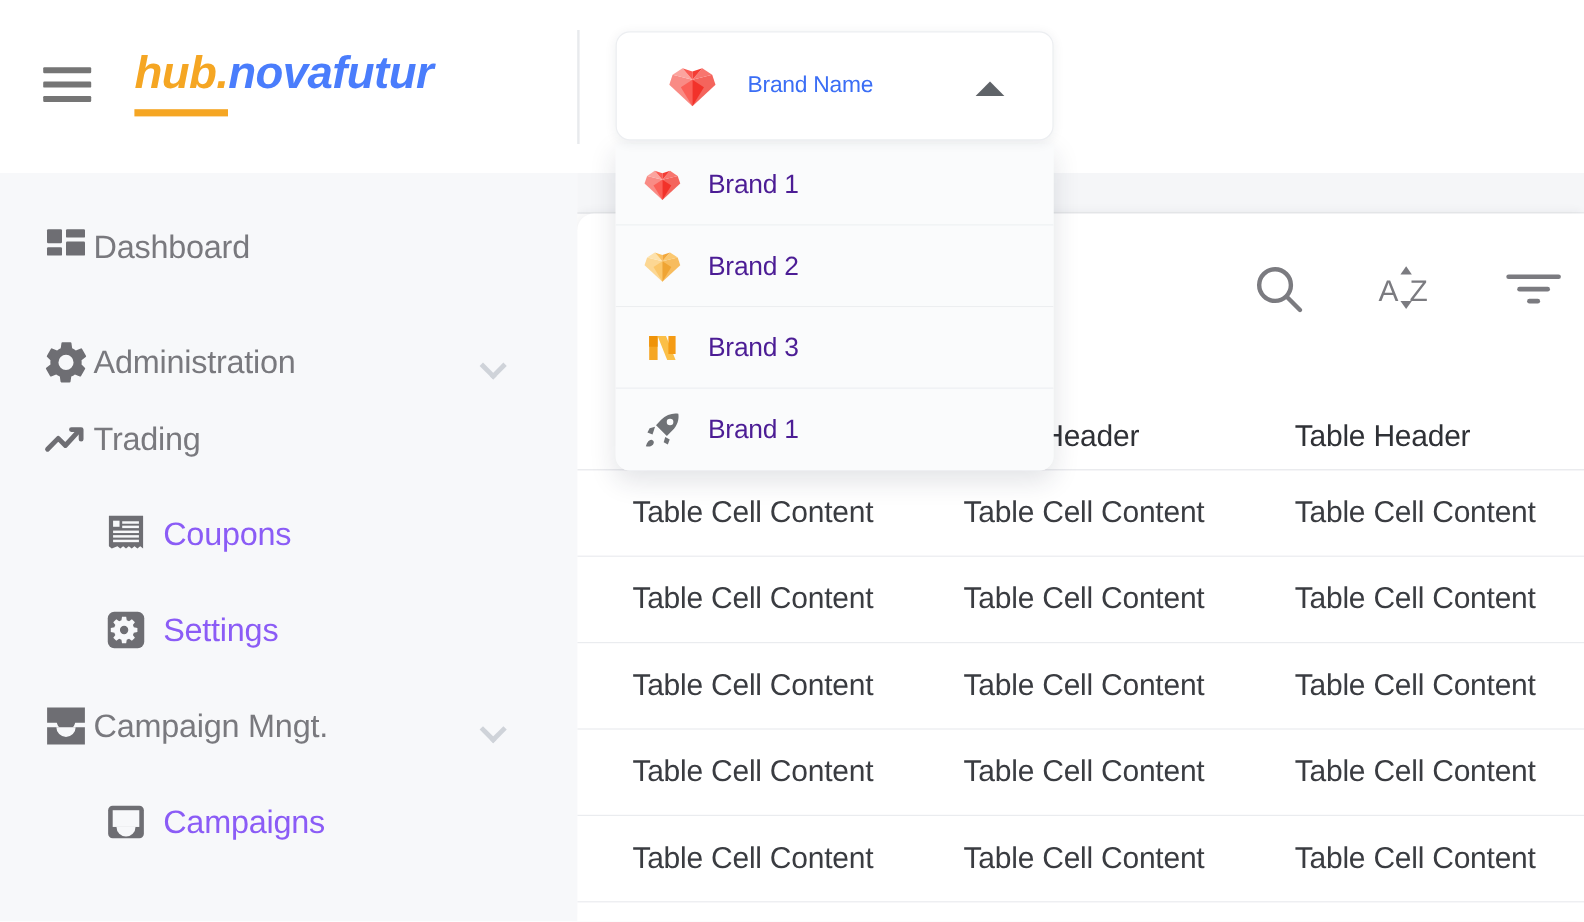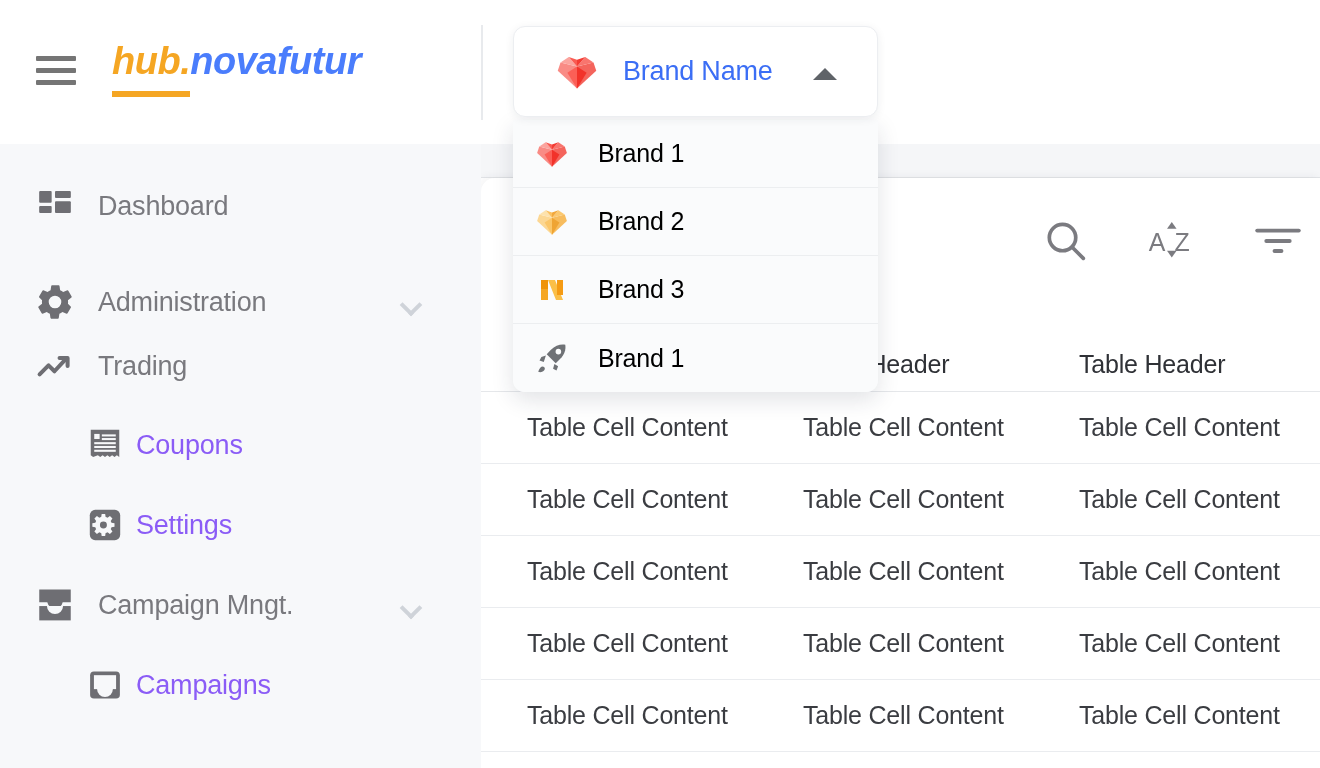--- a/index.html
+++ b/index.html
@@ -42,21 +42,21 @@
 
   
   .brand-btn {
     position: absolute; left: 513px; top: 26px; width: 365px; height: 91px;
     background: #ffffff; border: 1px solid #eceef1; border-radius: 12px;
     box-shadow: 0 2px 10px rgba(30,40,60,0.07);
     display: flex; align-items: center; cursor: pointer; z-index: 40;
   }
   .brand-btn .bico { margin-left: 41px; }
   .brand-btn .blabel {
-    margin-left: 24px; font-size: 27px; color: #3b6ef5; letter-spacing: -0.2px;
+    margin-left: 24px; font-size: 19px; color: #3b6ef5; letter-spacing: -0.2px;
   }
   .caret {
     position: absolute; right: 40px; top: 50%; margin-top: -4px;
     width: 0; height: 0;
     border-left: 12px solid transparent; border-right: 12px solid transparent;
     border-bottom: 12px solid #5f6368;
   }
 
   
   .brand-menu {
@@ -65,42 +65,42 @@
     box-shadow: 0 8px 22px rgba(30,40,60,0.13);
     z-index: 39; overflow: hidden;
   }
   .brand-menu .row {
     height: 68px; display: flex; align-items: center; cursor: pointer;
     border-bottom: 1px solid #eceef0; background: #fafbfc;
   }
   .brand-menu .row:last-child { border-bottom: none; }
   .brand-menu .row .bico { margin-left: 17px; }
   .brand-menu .row .rlabel {
-    margin-left: 24px; font-size: 25px; color: #000000; letter-spacing: -0.2px;
+    margin-left: 16px; font-size: 22px; color: #4c1d95; letter-spacing: -0.2px;
   }
 
   
   .bico { width: 44px; height: 44px; display: inline-flex; align-items: center; justify-content: center; flex: 0 0 auto; }
   .bico svg { display: block; }
 
   
   .sidebar {
     position: absolute; left: 0; top: 144px; width: 481px; height: 624px;
     background: #f7f8fa; z-index: 10; overflow: hidden;
   }
   .nav-item {
     position: absolute; left: 0; width: 481px; height: 60px;
     display: flex; align-items: center; cursor: pointer;
   }
   .nav-item .nico { width: 46px; display: flex; align-items: center; justify-content: center; flex: 0 0 auto; }
   .nav-item .nlabel {
     font-size: 27px; color: #79797e; letter-spacing: -0.2px; white-space: nowrap;
   }
   .nav-item.top-level .nico { margin-left: 32px; }
-  .nav-item.top-level .nlabel { margin-left: 20px; }
+  .nav-item.top-level .nlabel { }
   .nav-item.sub .nico { margin-left: 82px; }
   .nav-item.sub .nlabel { margin-left: 8px; color: #8b5cf6; }
   .chev {
     position: absolute; right: 62px; top: 50%; margin-top: -5px;
     width: 16px; height: 16px;
     border-right: 4px solid #cfd3d9; border-bottom: 4px solid #cfd3d9;
     transform: rotate(45deg);
   }
   .ico-fill { fill: #6e6e73; }
 

